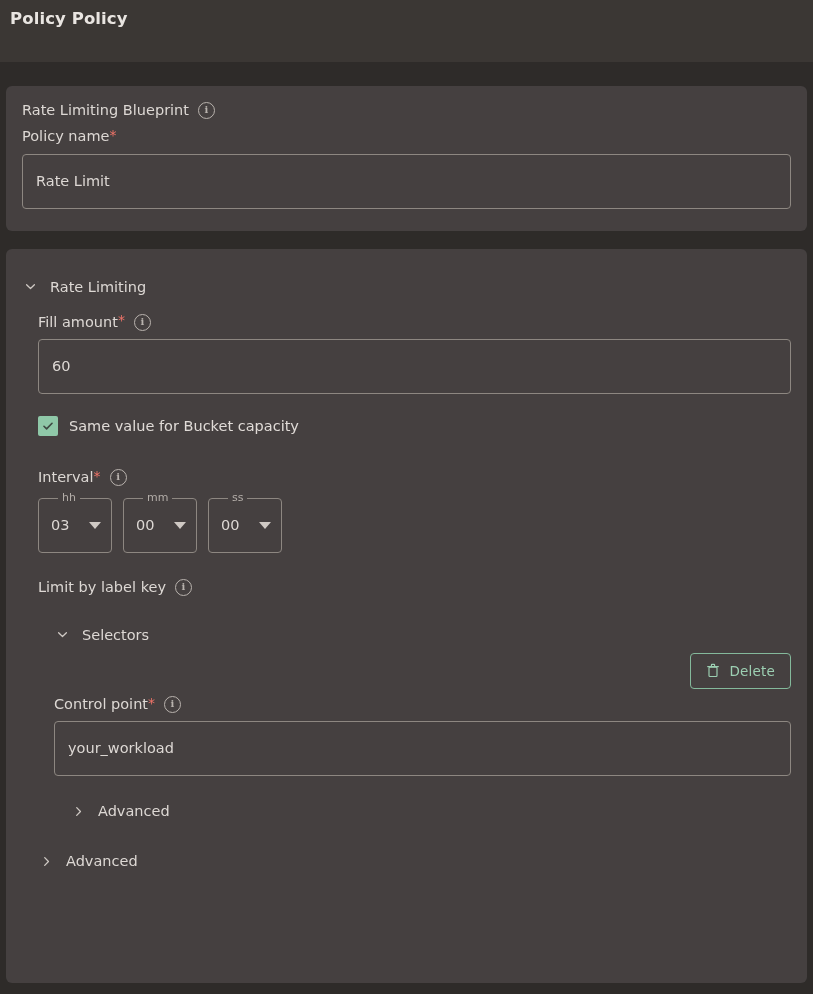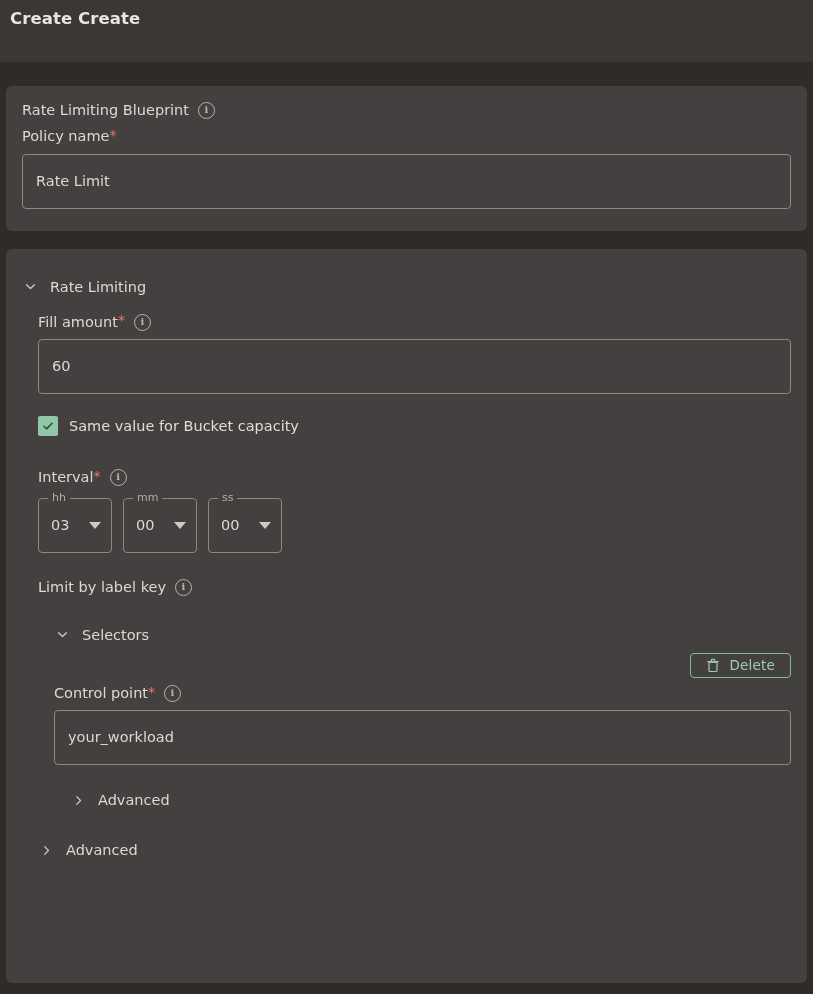--- a/index.html
+++ b/index.html
@@ -163,21 +163,21 @@
     border: 1px solid #8d8781;
     border-radius: 4px;
     display: flex;
     align-items: center;
     padding: 0 10px 0 12px;
     justify-content: space-between;
   }
   .outlined-select .legend {
     position: absolute;
     top: -7px;
-    left: 9px;
+    left: 19px;
     background: #454040;
     padding: 0 4px;
     font-size: 11px;
     color: #b3ada8;
     line-height: 1;
   }
   .outlined-select .val {
     font-size: 14.5px;
     color: #ddd8d4;
   }
@@ -194,42 +194,42 @@
     display: inline-flex;
     align-items: center;
     gap: 9px;
     border: 1px solid #84b99b;
     border-radius: 4px;
     background: transparent;
     color: #9ccfb2;
     font-family: inherit;
     font-size: 13.5px;
     padding: 0 15px;
-    height: 25px;
+    height: 36px;
     box-sizing: border-box;
     cursor: pointer;
     letter-spacing: 0.2px;
   }
   .btn-outline svg { display: block; }
 
   .delete-row {
     display: flex;
     justify-content: flex-end;
     margin-top: 10px;
   }
 
   
   .indent-1 { padding-left: 16px; }
   .indent-2 { padding-left: 16px; }
 </style>
 </head>
 <body>
 
 <div class="app-header">
-  <div class="app-title">Create Create</div>
+  <div class="app-title">Policy Policy</div>
 </div>
 
 <div class="page-bg">
 
   <div class="card card-top">
 
     <div class="field-label">
       <span>Rate Limiting Blueprint</span>
       <span class="label-gap"></span>
       <span class="info-icon">

